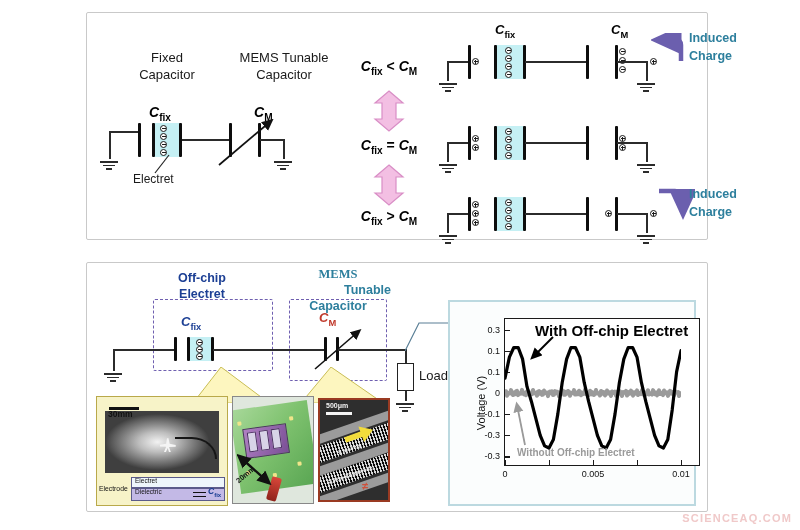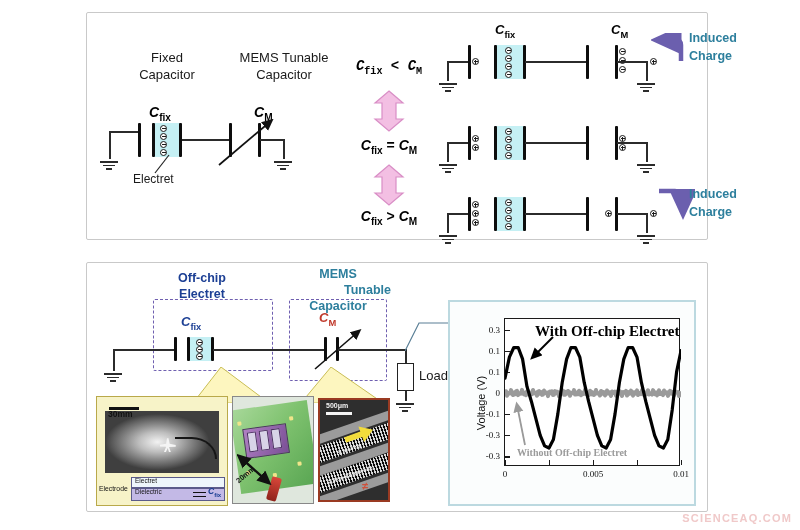--- a/index.html
+++ b/index.html
@@ -140,22 +140,22 @@
   }
   .sem-lbl { position:absolute; color:#f2f2f2; font-size:5.5px; font-weight:bold;
              transform:rotate(-19deg); white-space:nowrap; }
 
   
   #graph-card {
     position:absolute; left:448px; top:300px; width:248px; height:206px;
     background:#fbfdfd; border:2px solid #bcd9e0;
   }
   #plot-frame {
-    position:absolute; left:54px; top:16px; width:176px; height:148px;
-    border:1.4px solid #1a1a1a; background:#fff;font-family:Liberation Serif, serif;
+    position:absolute; left:54px; top:16px; width:196px; height:148px;
+    border:1.4px solid #1a1a1a; background:#fff;
   }
   .ytick-lbl { position:absolute; right:100%; margin-right:5px; font-size:9px;
                color:#111; transform:translateY(-50%); white-space:nowrap; }
   .ytick-mark { position:absolute; left:0; width:5px; height:1.2px; background:#1a1a1a; }
   .xtick-lbl { position:absolute; top:100%; margin-top:4px; font-size:9px;
                color:#111; transform:translateX(-50%); white-space:nowrap; }
   .xtick-mark { position:absolute; bottom:0; width:1.2px; height:5px; background:#1a1a1a; }
   #ylabel {
     position:absolute; left:4px; top:50%; transform:translateY(-50%) rotate(-90deg);
     transform-origin:center; font-size:11px; color:#111; white-space:nowrap;
@@ -223,21 +223,21 @@
       <line x1="4" y1="52" x2="56" y2="8" stroke="#111" stroke-width="1.7" marker-end="url(#ah1)"></line>
     </svg>
     <div class="wire h" style="left:173px; top:126px; width:24px;"></div>
     <div class="wire v" style="left:196px; top:126px; height:20px;"></div>
     <div class="gnd" style="left:187px; top:146px;">
       <i class="g1"></i>
         <i class="g2"></i>
         <i class="g3"></i>
     </div>
 
-    <div class="txt t-black center" style="left:256px; top:46px; width:92px; font-size:14px;font-family:Liberation Mono, monospace;">
+    <div class="txt t-black center" style="left:256px; top:46px; width:92px; font-size:14px;">
       <i class="v">C</i><sub>fix</sub>
       <span>&lt;</span>
       <i class="v">C</i><sub>M</sub>
     </div>
     <div class="txt t-black center" style="left:256px; top:125px; width:92px; font-size:14px;">
       <i class="v">C</i><sub>fix</sub>
       <span>=</span>
       <i class="v">C</i><sub>M</sub>
     </div>
     <div class="txt t-black center" style="left:256px; top:196px; width:92px; font-size:14px;">
@@ -374,21 +374,21 @@
       <div class="txt t-teal" style="left:250px; top:-2px; font-size:12.5px;">Induced</div>
       <div class="txt t-teal" style="left:250px; top:16px; font-size:12.5px;">Charge</div>
     </div>
   </div>
 
   <div class="panel" id="panel-bottom">
 
     <div class="txt t-blue center" style="left:60px; top:8px; width:110px; font-size:12.5px;">Off-chip</div>
     <div class="txt t-blue center" style="left:60px; top:24px; width:110px; font-size:12.5px;">Electret</div>
 
-    <div class="txt t-teal center" style="left:198px; top:4px; width:106px; font-size:12.5px;">MEMS</div>
+    <div class="txt t-teal center" style="left:198px; top:4px; width:106px; font-size:12.5px;font-family:Liberation Serif, serif;">MEMS</div>
     <div class="txt t-teal center" style="left:198px; top:20px; width:106px; font-size:12.5px;text-align:right;">Tunable</div>
     <div class="txt t-teal center" style="left:198px; top:36px; width:106px; font-size:12.5px;">Capacitor</div>
 
     <div class="dashbox" style="left:66px; top:36px; width:120px; height:72px;"></div>
     <div class="dashbox" style="left:202px; top:36px; width:98px; height:82px;"></div>
 
     <div class="wire v" style="left:26px; top:86px; height:22px;"></div>
     <div class="wire h" style="left:26px; top:86px; width:62px;"></div>
     <div class="gnd" style="left:17px; top:108px;">
       <i class="g1"></i>

